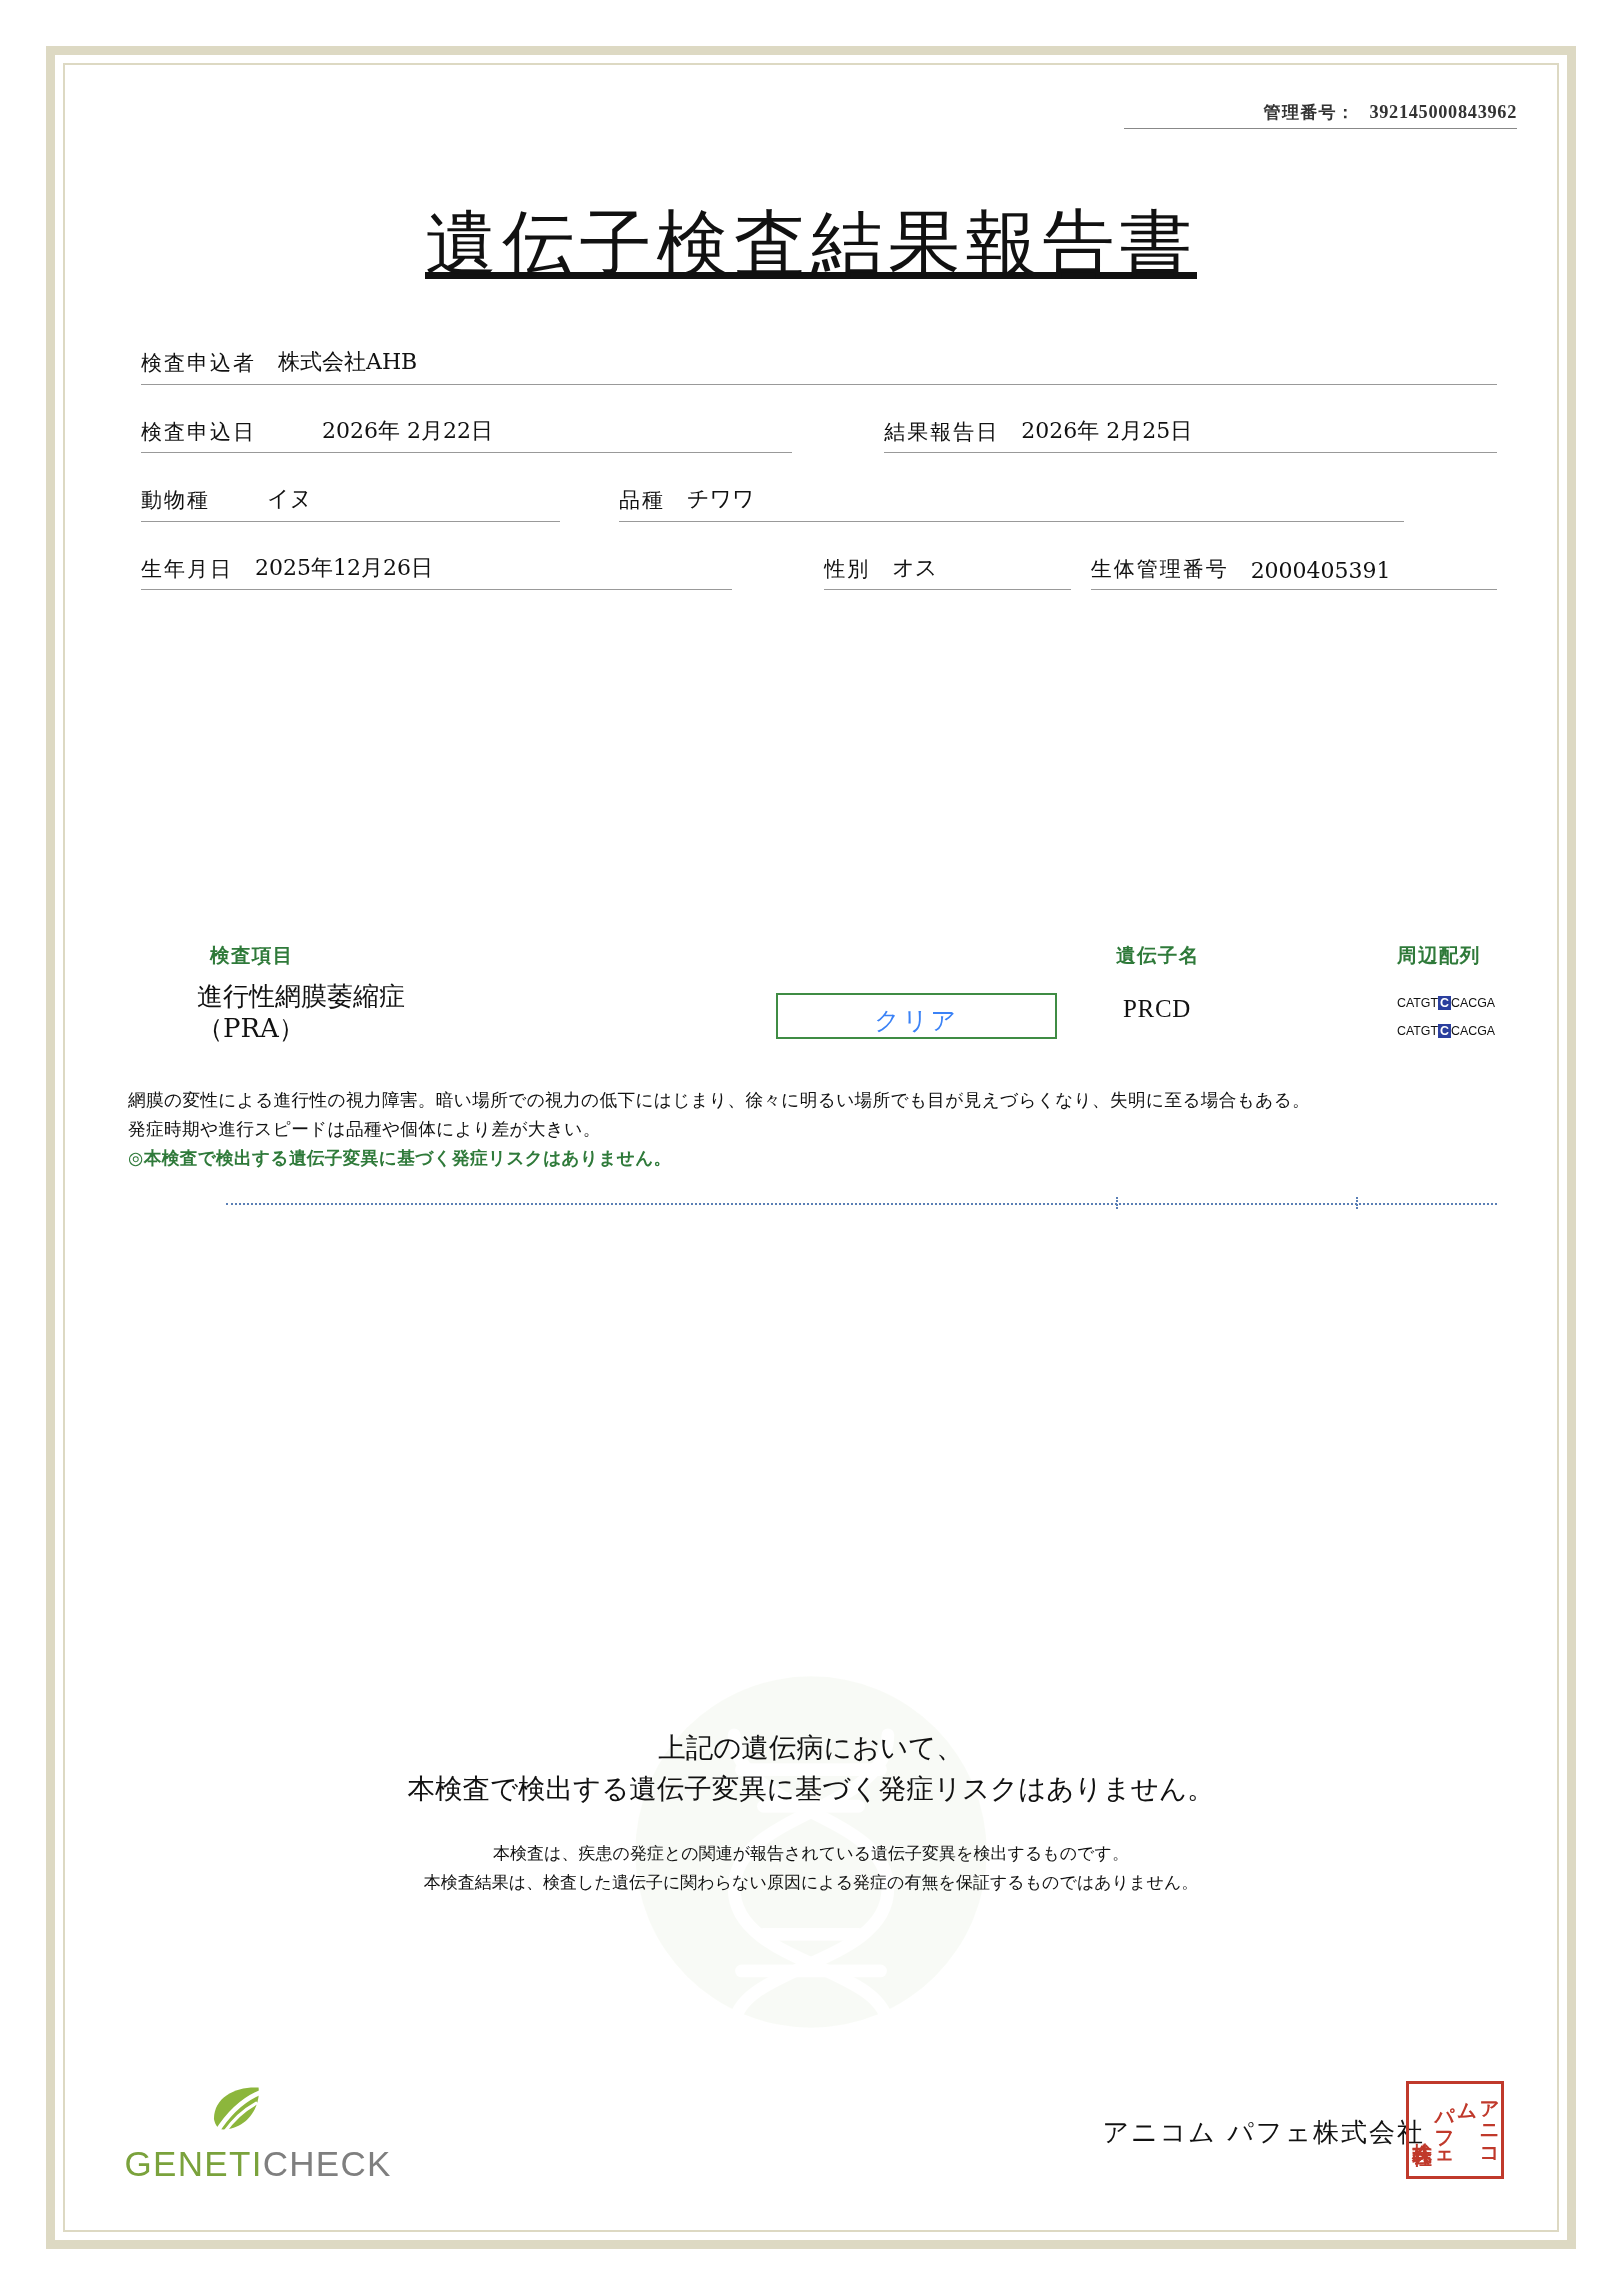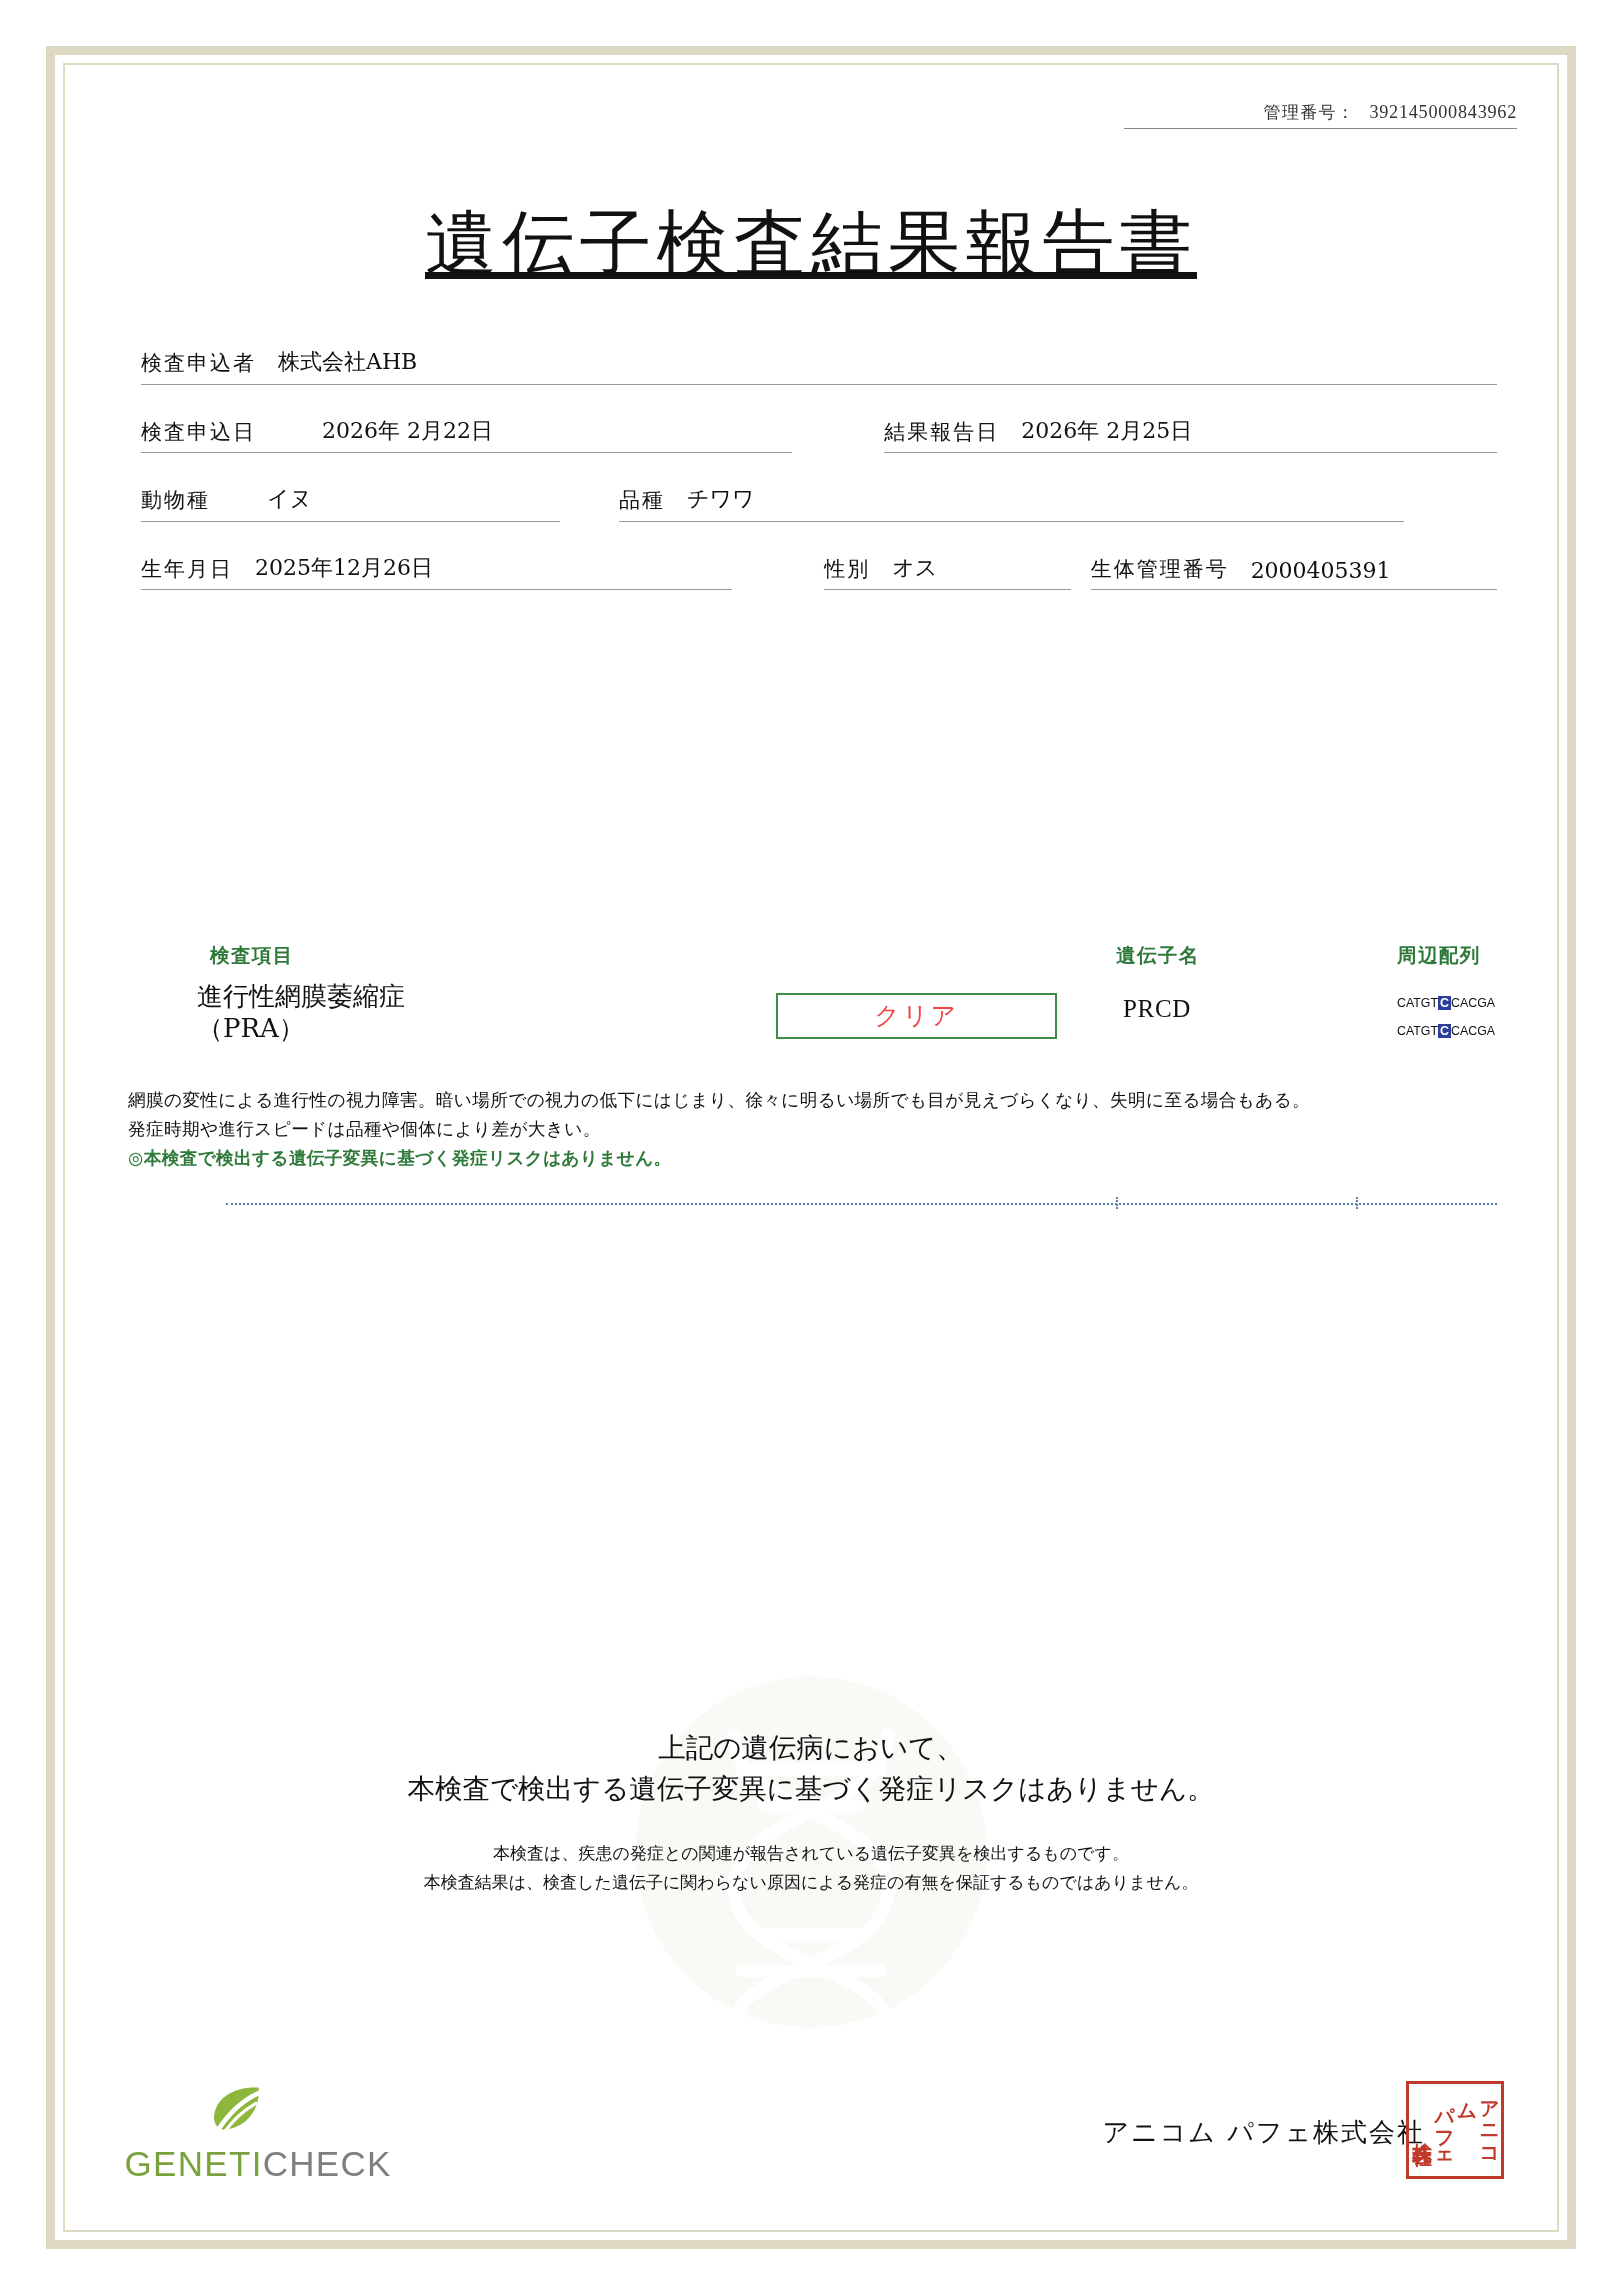--- a/index.html
+++ b/index.html
@@ -52,20 +52,21 @@
     position: absolute;
     right: 0px;
     top: 16.4px;
     width: 393px;
     text-align: right;
     border-bottom: 1.3px solid #888;
     padding-bottom: 3.9px;
     font-size: 17.7px;
     letter-spacing: 0.7px;
     color: #333;
+    font-weight: bold;
   }
   .ctrl-no .label {
     font-size: 17px;
     letter-spacing: 1.3px;
   }
   .ctrl-no .value {
     font-size: 18.3px;
     margin-left: 9.2px;
   }
 
@@ -180,24 +181,24 @@
     font-family: "DejaVu Serif", "Liberation Serif", serif;
   }
   .result-box {
     position: absolute;
     left: 648px;
     top: 11.8px;
     width: 281px;
     height: 46px;
     border: 2px solid #3f8c44;
     display: flex;
-    align-items: center;
+    align-items: flex-end;
     justify-content: center;
     font-size: 25px;
-    color: #ef4444;
+    color: #3b82f6;
     letter-spacing: 2.6px;
     box-sizing: border-box;
   }
   .gene-name {
     position: absolute;
     left: 995px;
     top: 14.4px;
     font-size: 25px;
     color: #111;
     letter-spacing: 0.7px;

